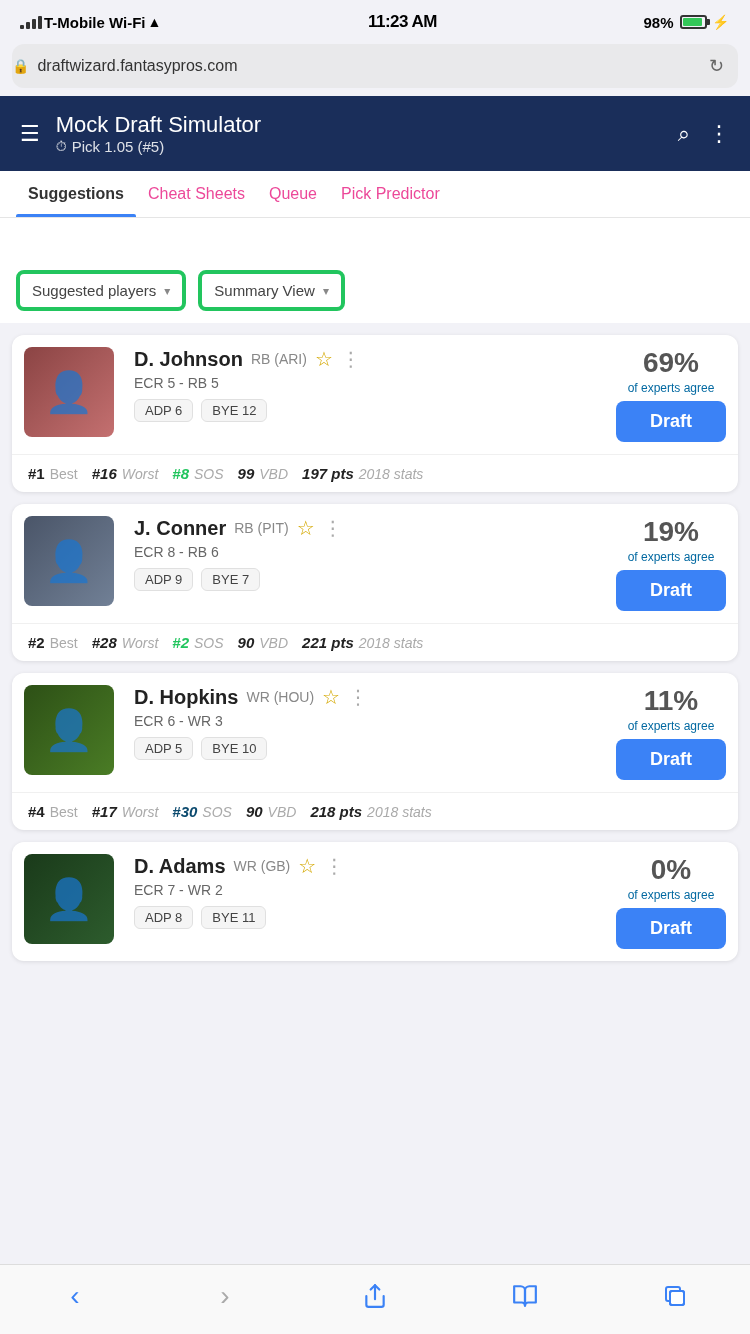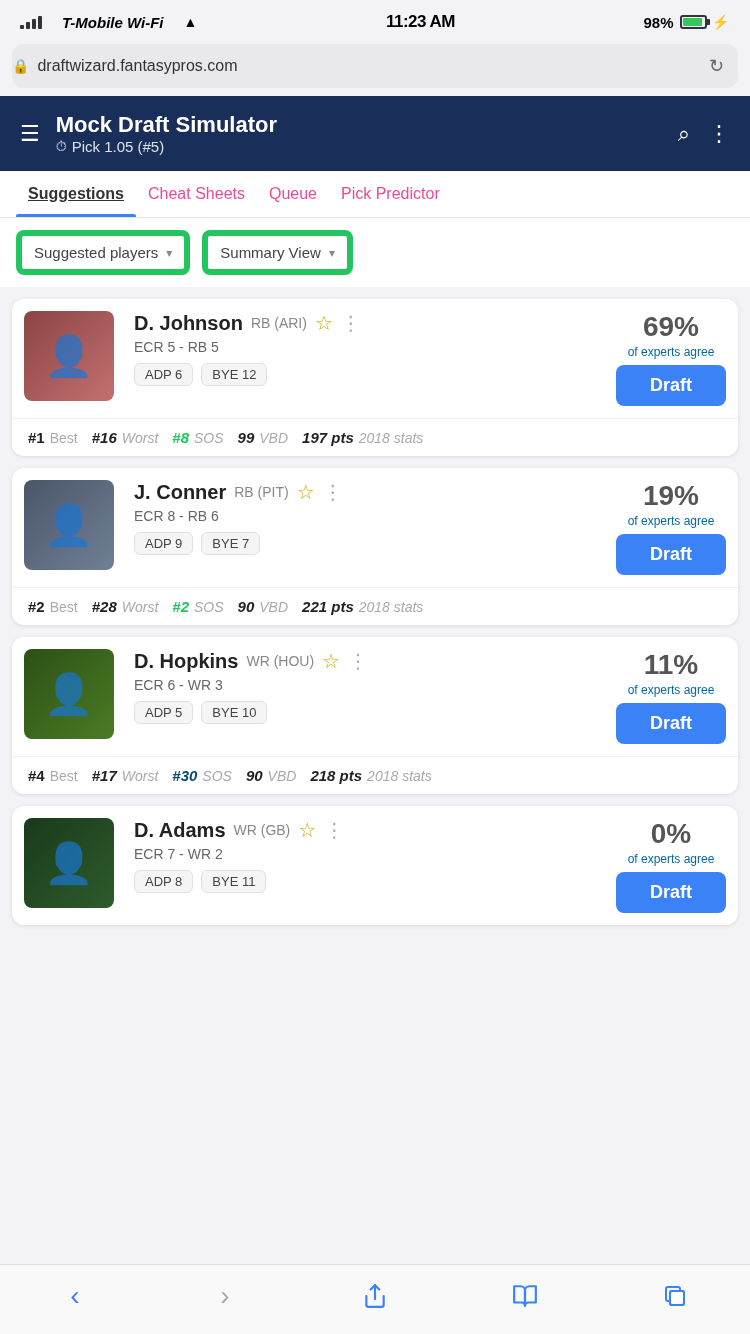--- a/index.html
+++ b/index.html
@@ -10,21 +10,21 @@
     .status-bar {
       background: #f2f2f7;
       height: 44px;
       display: flex;
       align-items: center;
       justify-content: space-between;
       padding: 0 20px;
       font-size: 15px;
       font-weight: 600;
     }
-    .status-left { display: flex; align-items: center; gap: 20px; font-style: italic; }
+    .status-left { display: flex; align-items: center; gap: 2px; }
     .status-time { font-size: 17px; font-weight: 700; letter-spacing: -0.5px; }
     .status-right { display: flex; align-items: center; gap: 6px; font-size: 15px; font-weight: 600; }
     .battery-container { display: flex; align-items: center; gap: 2px; }
     .battery-icon { width: 27px; height: 14px; border: 2px solid #333; border-radius: 3px; position: relative; display: inline-flex; align-items: center; padding: 1px; }
     .battery-icon::after { content: ''; width: 3px; height: 6px; background: #333; border-radius: 0 1px 1px 0; position: absolute; right: -5px; top: 50%; transform: translateY(-50%); }
     .battery-fill { height: 100%; width: 92%; background: #34c759; border-radius: 1px; }
     .signal-bars { display: flex; align-items: flex-end; gap: 2px; height: 14px; }
     .signal-bar { width: 4px; background: #333; border-radius: 1px; }
     .wifi-icon { font-size: 14px; }
 
@@ -49,21 +49,21 @@
     .app-header {
       background: #1a2e5a;
       padding: 16px 20px;
       display: flex;
       align-items: center;
       justify-content: space-between;
     }
     .header-left { display: flex; align-items: center; gap: 16px; }
     .hamburger { color: white; font-size: 22px; line-height: 1; }
     .header-title-group {}
-    .header-title { color: white; font-size: 22px; font-weight: 700; }
+    .header-title { color: white; font-size: 22px; font-weight: 400; }
     .header-subtitle { color: rgba(255,255,255,0.85); font-size: 15px; display: flex; align-items: center; gap: 5px; }
     .header-subtitle .clock-icon { font-size: 14px; }
     .header-right { display: flex; align-items: center; gap: 18px; }
     .header-icon { color: white; font-size: 22px; }
 
     
     .nav-tabs {
       background: white;
       display: flex;
       align-items: center;
@@ -74,21 +74,21 @@
     }
     .nav-tabs::-webkit-scrollbar { display: none; }
     .nav-tab {
       padding: 14px 12px;
       font-size: 16px;
       color: #ec4899;
       cursor: pointer;
       position: relative;
       white-space: nowrap;
     }
-    .nav-tab.active { color: #333; font-weight: 600; text-decoration: underline; }
+    .nav-tab.active { color: #333; font-weight: 600; }
     .nav-tab.active::after {
       content: '';
       position: absolute;
       bottom: 0; left: 0; right: 0;
       height: 3px;
       background: #3b82f6;
       border-radius: 2px 2px 0 0;
     }
 
     
@@ -100,23 +100,24 @@
       align-items: center;
     }
     .filter-select {
       display: flex;
       align-items: center;
       gap: 8px;
       font-size: 15px;
       color: #444;
       background: white;
       padding: 8px 12px;
-      border: 6px solid #22c55e;
+      border: 4px solid #22c55e;
       border-radius: 8px;
       cursor: pointer;
+      margin-top: 40px;
     }
     .filter-select .chevron { font-size: 12px; color: #888; }
 
     
     .cards-container { padding: 12px; display: flex; flex-direction: column; gap: 12px; }
 
     .player-card {
       background: white;
       border-radius: 12px;
       overflow: hidden;

